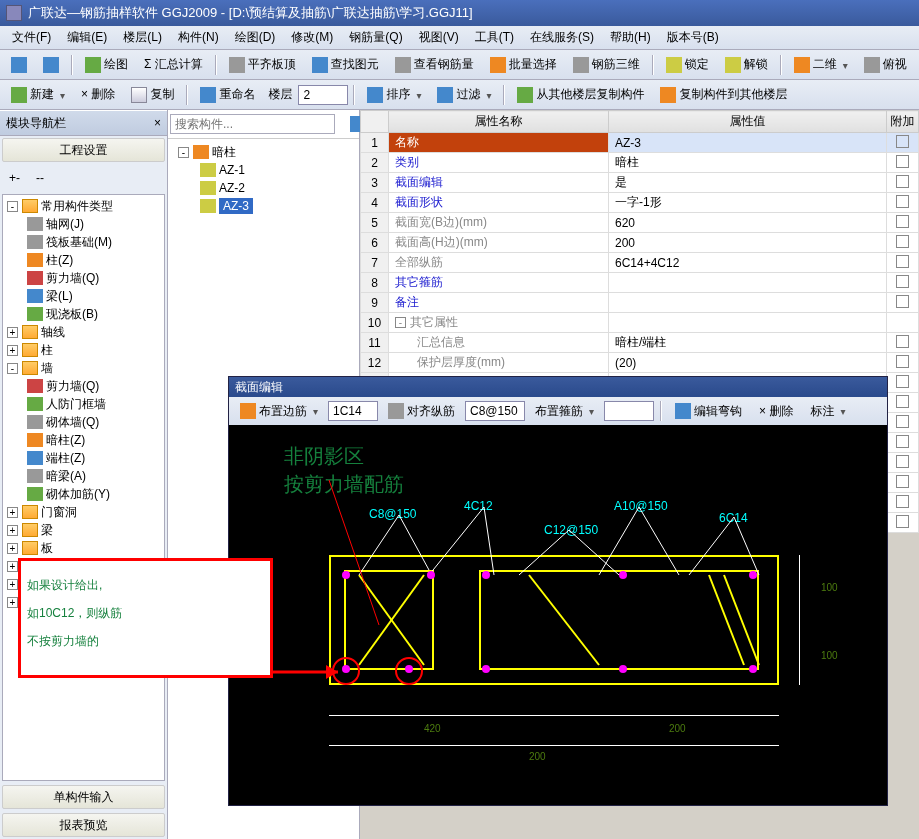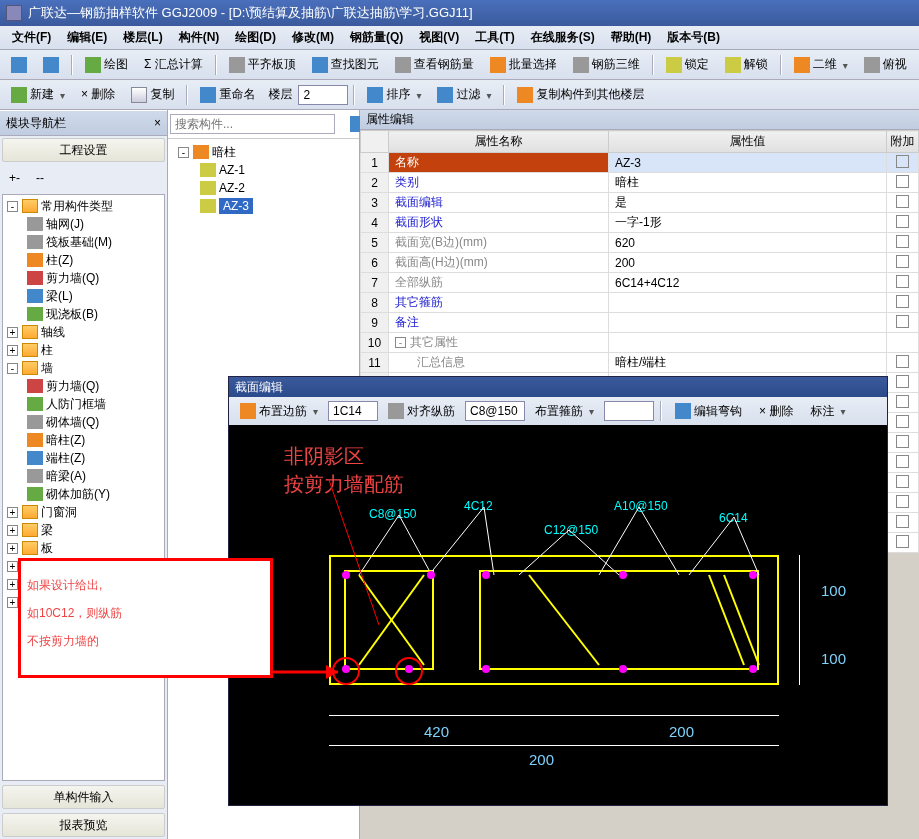--- a/index.html
+++ b/index.html
@@ -3,21 +3,21 @@
 <meta charset="utf-8">
 <style>
 * { box-sizing: border-box; margin: 0; padding: 0; font-family: "SimSun", "Microsoft YaHei", sans-serif; font-size: 12px; }
 body { background: #d4d0c8; width: 919px; height: 839px; overflow: hidden; }
 
 .titlebar { background: linear-gradient(#4a6fbc, #3a5a9c); color: white; height: 26px; display: flex; align-items: center; padding: 12px 6px; }
 .titlebar-icon { width: 16px; height: 16px; background: #88b; margin-right: 6px; border: 1px solid #557; }
 .titlebar-text { flex: 1; font-size: 13px; }
 
 .menubar { background: linear-gradient(#e8edf5, #d8e0ee); height: 24px; display: flex; align-items: center; padding: 0 4px; border-bottom: 1px solid #aab; }
-.menubar span { padding: 3px 8px; cursor: pointer; font-weight: bold; }
+.menubar span { padding: 3px 8px; cursor: pointer; }
 
 .toolbar1, .toolbar2 { background: linear-gradient(#e8edf5, #d8e0ee); height: 30px; display: flex; align-items: center; padding: 0 4px; border-bottom: 1px solid #aab; gap: 2px; }
 .tbtn { display: inline-flex; align-items: center; padding: 2px 6px; height: 24px; border: 1px solid transparent; border-radius: 2px; cursor: pointer; gap: 3px; }
 .tbtn .icon { width: 16px; height: 16px; display: inline-block; }
 .sep { width: 2px; height: 20px; border-left: 1px solid #aab; border-right: 1px solid #fff; margin: 0 3px; }
 .dropdown-btn { display: inline-flex; align-items: center; border: 1px solid #88a; background: white; height: 20px; padding: 0 4px; min-width: 50px; }
 .dropdown-caret::after { content: "▾"; font-size: 10px; margin-left: 3px; color: #555; }
 
 .main { display: flex; height: calc(100% - 110px); }
 
@@ -53,23 +53,23 @@
 .chk { width: 13px; height: 13px; border: 1px solid #888; display: inline-block; }
 .selected-row td { background: #d8e4f8; }
 .selected-row .namecol { background: #c2410c; color: white; font-family: Liberation Mono, monospace; }
 
 .section-editor { position: absolute; left: 0; top: 262px; width: 660px; height: 430px; background: #0d3a66; border: 1px solid #224; }
 .section-titlebar { background: linear-gradient(#3a5a9c, #2a4a8c); color: white; height: 20px; display: flex; align-items: center; padding: 0 6px; }
 .section-toolbar { background: linear-gradient(#e8edf5, #d8e0ee); height: 28px; display: flex; align-items: center; padding: 0 4px; gap: 3px; }
 .section-canvas { flex: 1; background: black; height: calc(100% - 48px); position: relative; }
 
 .red-annotation-box { position: absolute; border: 3px solid red; }
-.red-text { color: #ef4444; font-size: 20px; font-family: "SimSun"; }
+.red-text { color: #15803d; font-size: 20px; font-family: "SimSun"; }
 .cad-text { position: absolute; color: #0ff; font-size: 12px; }
-.dim-text { position: absolute; color: #7dd3fc; font-size: 15px; }
+.dim-text { position: absolute; color: #4d7c0f; font-size: 10px; }
 .pink-dot { position: absolute; width: 8px; height: 8px; background: #f0f; border-radius: 50%; }
 
 .icon-file { background: linear-gradient(#fff, #ccd); border: 1px solid #889; }
 .icon-green { background: #6a4; }
 .icon-blue { background: #48c; }
 .icon-red { background: #c44; }
 .icon-orange { background: #e82; }
 .icon-gray { background: #999; }
 .icon-yellow { background: #cc4; }
 .red-circle { position: absolute; border: 2px solid red; border-radius: 50%; }
@@ -182,20 +182,24 @@
       <span>排序</span>
       <span class="dropdown-caret"></span>
     </span>
   <span class="tbtn">
       <span class="icon icon-blue"></span>
       <span>过滤</span>
       <span class="dropdown-caret"></span>
     </span>
   <span class="sep"></span>
   <span class="tbtn">
+      <span class="icon icon-green"></span>
+      <span>从其他楼层复制构件</span>
+    </span>
+  <span class="tbtn">
       <span class="icon icon-orange"></span>
       <span>复制构件到其他楼层</span>
     </span>
 </div>
 
 <div class="main">
   <div class="left-panel">
     <div class="panel-header">
       <span>模块导航栏</span>
       <span class="close-x">×</span>
@@ -335,23 +339,20 @@
           <span>AZ-2</span>
         </div>
       <div class="ctnode" style="padding-left:28px">
           <span class="tree-icon icon-yellow"></span>
           <span class="selected-node">AZ-3</span>
         </div>
     </div>
   </div>
 
   <div class="right-panel">
-    <div class="prop-header">
-        <span>属性编辑</span>
-      </div>
     <table class="prop-table">
       <tbody>
           <tr>
         <th class="rownum"></th>
         <th class="namecol">属性名称</th>
         <th>属性值</th>
         <th class="extra-col">附加</th>
       </tr>
       <tr class="selected-row">
             <td class="rownum">1</td>

